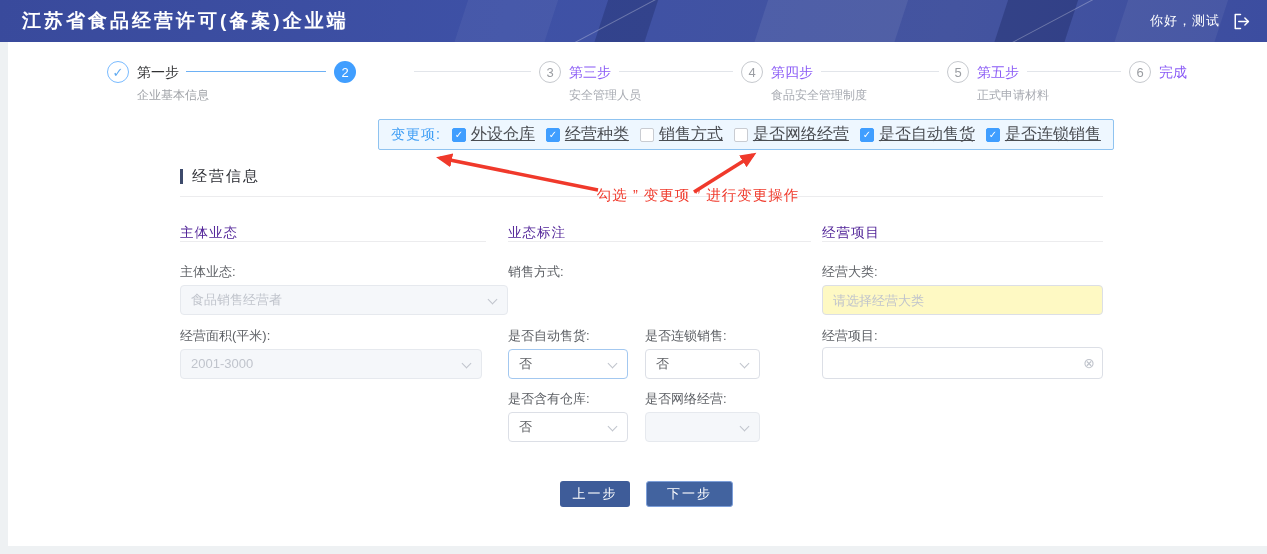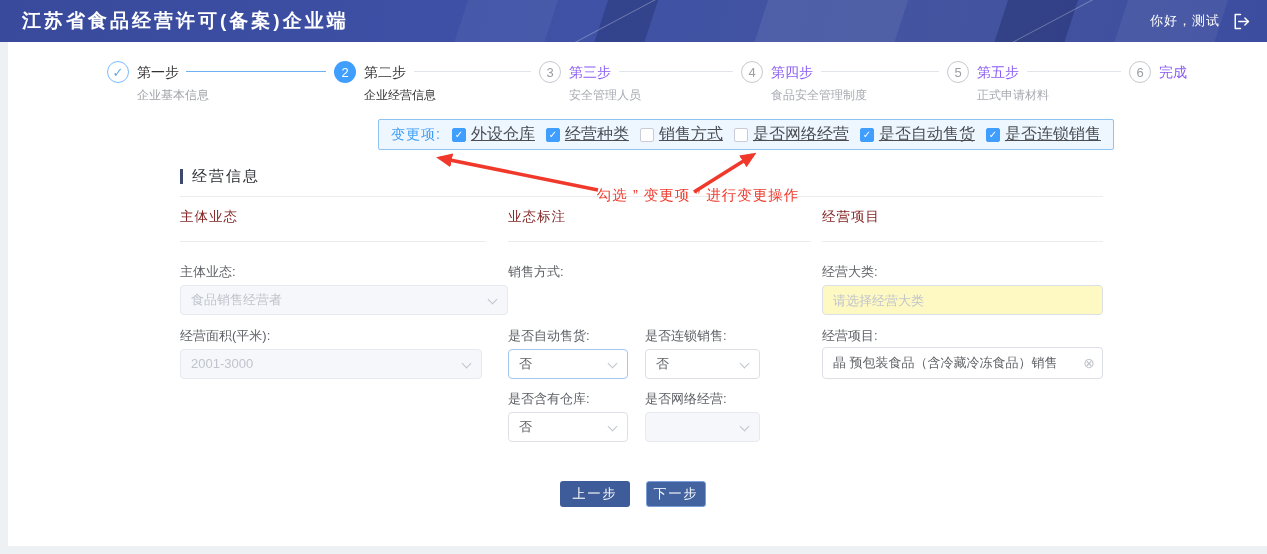--- a/index.html
+++ b/index.html
@@ -68,21 +68,21 @@
   .arrow-layer { position:absolute; left:0; top:0; width:1267px; height:554px; z-index:3; pointer-events:none; }
 
   
   .sec-bar   { position:absolute; left:180px; top:169px; width:3px; height:15px; background:#3d4a6b; z-index:2; }
   .sec-title { position:absolute; left:192px; top:167px; font-size:15px; color:#2b2d33; letter-spacing:2px; z-index:2; }
   .divider { position:absolute; height:1px; background:#ececee; z-index:2; }
   .dv-main { left:180px; top:196px; width:923px; }
   .dv-c1 { left:180px; top:241px; width:306px; }
   .dv-c2 { left:508px; top:241px; width:303px; }
   .dv-c3 { left:822px; top:241px; width:281px; }
-  .col-title { position:absolute; top:208px; font-size:13.5px; color:#7f1d1d; z-index:2; letter-spacing:1px; }
+  .col-title { position:absolute; top:224px; font-size:13.5px; color:#4c1d95; z-index:2; letter-spacing:1px; }
   .ct1{left:180px} .ct2{left:508px} .ct3{left:822px}
 
   
   .flabel { position:absolute; font-size:13px; color:#5e6166; z-index:2; white-space:nowrap; }
   .sel { position:absolute; height:30px; border-radius:4px; border:1px solid #dcdfe6; background:#fff;
          font-size:13px; color:#606266; line-height:28px; padding:0 24px 0 10px; z-index:2; cursor:pointer;
          white-space:nowrap; overflow:hidden; }
   .sel.disabled { background:#f5f7fa; border-color:#e6e9ee; color:#c0c4cc; cursor:not-allowed; }
   .sel.blue-border { border-color:#a3c8f0; }
   .chev { position:absolute; right:11px; top:10px; width:7px; height:7px;
@@ -110,21 +110,21 @@
   .lb-wangluo { left:645px; top:390px; } .sel-wangluo { left:645px; top:412px; width:115px; }
   
   .lb-dalei   { left:822px; top:263px; } .in-dalei   { left:822px; top:285px; width:281px; }
   .lb-xiangmu { left:822px; top:327px; } .in-xiangmu { left:822px; top:347px; width:281px; }
 
   
   .btn { position:absolute; top:481px; height:26px; border:none; border-radius:3px; color:#fff;
          font-size:13px; letter-spacing:2px; cursor:pointer; z-index:2;
          font-family:"Liberation Sans","DejaVu Sans",sans-serif; }
   .btn-prev { left:560px; width:70px; background:#3e5c99; }
-  .btn-next { left:646px; width:60px; background:#42639f; border:1px solid #7d9fd9; }
+  .btn-next { left:646px; width:87px; background:#42639f; border:1px solid #7d9fd9; }
 </style>
 </head>
 <body>
 
 <div class="page">
 
   <header class="hdr">
     <div class="hdr-shape hs1"></div>
     <div class="hdr-shape hs2"></div>
     <div class="hdr-shape hs3"></div>
@@ -154,24 +154,20 @@
     <div class="stext">
       <div class="stitle">第一步</div>
       <div class="ssub">企业基本信息</div>
     </div>
   </div>
   <div class="sline ln1 blue"></div>
   <div class="step st2 active">
     <div class="circle">
         <span>2</span>
       </div>
-    <div class="stext">
-      <div class="stitle">第二步</div>
-      <div class="ssub">企业经营信息</div>
-    </div>
   </div>
   <div class="sline ln2"></div>
   <div class="step st3 pending">
     <div class="circle">
         <span>3</span>
       </div>
     <div class="stext">
       <div class="stitle">第三步</div>
       <div class="ssub">安全管理人员</div>
     </div>
@@ -294,20 +290,19 @@
   <div class="flabel lb-wangluo">是否网络经营:</div>
   <div class="sel disabled sel-wangluo">
     <span></span>
     <span class="chev"></span>
   </div>
 
   <div class="flabel lb-dalei">经营大类:</div>
   <input class="txt-input in-dalei" readonly="" placeholder="请选择经营大类" style="">
   <div class="flabel lb-xiangmu">经营项目:</div>
   <div class="valbox in-xiangmu">
-    <span>晶 预包装食品（含冷藏冷冻食品）销售</span>
     <span class="clear-ic">⊗</span>
   </div>
 
   <button class="btn btn-prev">上一步</button>
   <button class="btn btn-next">下一步</button>
 
 </div>
 
 </body></html>

